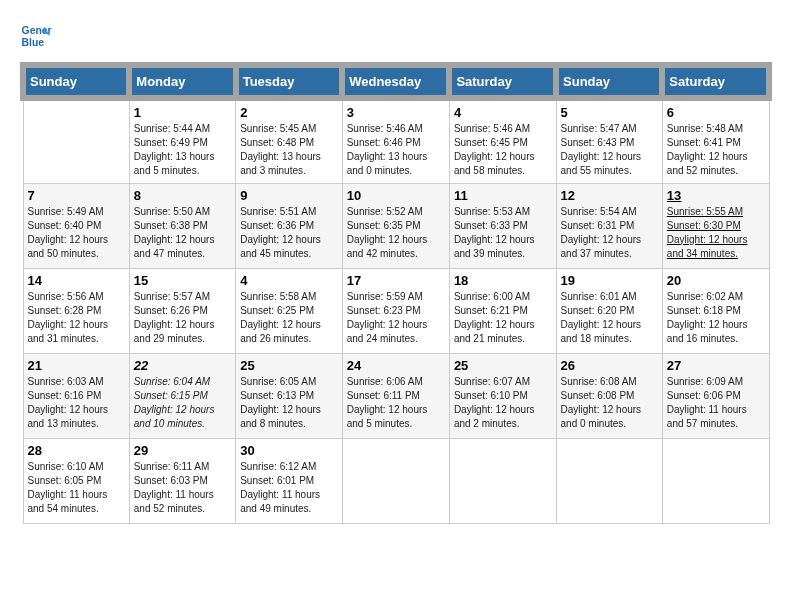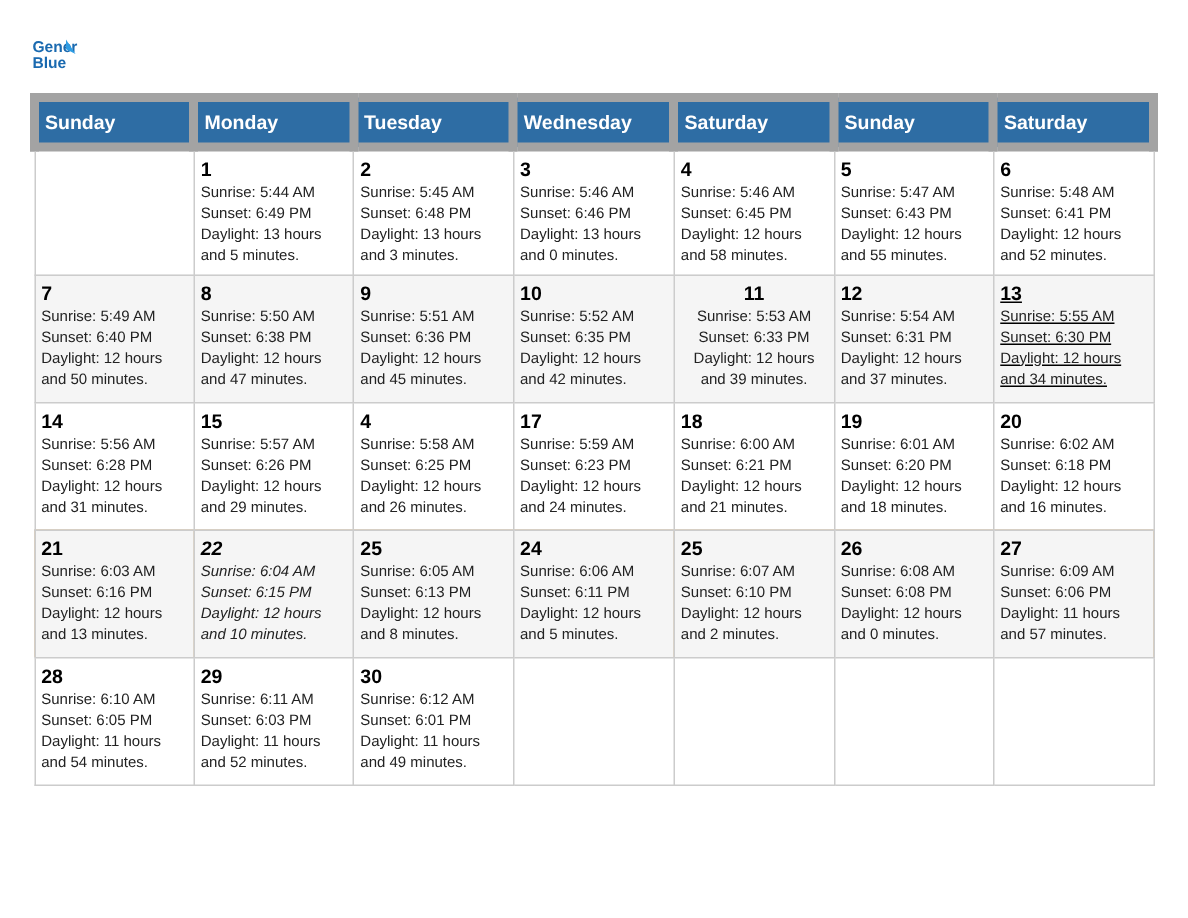--- a/index.html
+++ b/index.html
@@ -144,21 +144,21 @@
           <div class="cell-info">Sunrise: 5:50 AM<br>Sunset: 6:38 PM<br>Daylight: 12 hours and 47 minutes.</div>
         </td>
         <td style="background: rgb(245, 245, 245);">
           <span class="day-num">9</span>
           <div class="cell-info">Sunrise: 5:51 AM<br>Sunset: 6:36 PM<br>Daylight: 12 hours and 45 minutes.</div>
         </td>
         <td style="background: rgb(245, 245, 245); margin-left: 10px;">
           <span class="day-num">10</span>
           <div class="cell-info">Sunrise: 5:52 AM<br>Sunset: 6:35 PM<br>Daylight: 12 hours and 42 minutes.</div>
         </td>
-        <td style="background: rgb(245, 245, 245); text-align: center;">
+        <td style="background: rgb(245, 245, 245);">
           <span class="day-num">11</span>
           <div class="cell-info">Sunrise: 5:53 AM<br>Sunset: 6:33 PM<br>Daylight: 12 hours and 39 minutes.</div>
         </td>
         <td style="background: rgb(245, 245, 245);">
           <span class="day-num">12</span>
           <div class="cell-info">Sunrise: 5:54 AM<br>Sunset: 6:31 PM<br>Daylight: 12 hours and 37 minutes.</div>
         </td>
         <td style="background: rgb(245, 245, 245); text-decoration: underline;">
           <span class="day-num">13</span>
           <div class="cell-info">Sunrise: 5:55 AM<br>Sunset: 6:30 PM<br>Daylight: 12 hours and 34 minutes.</div>
@@ -187,21 +187,21 @@
         </td>
         <td>
           <span class="day-num">19</span>
           <div class="cell-info">Sunrise: 6:01 AM<br>Sunset: 6:20 PM<br>Daylight: 12 hours and 18 minutes.</div>
         </td>
         <td>
           <span class="day-num">20</span>
           <div class="cell-info">Sunrise: 6:02 AM<br>Sunset: 6:18 PM<br>Daylight: 12 hours and 16 minutes.</div>
         </td>
       </tr>
-      <tr style="background: #a16207;">
+      <tr style="background: #f0abfc;">
         <td style="background: rgb(245, 245, 245);">
           <span class="day-num">21</span>
           <div class="cell-info">Sunrise: 6:03 AM<br>Sunset: 6:16 PM<br>Daylight: 12 hours and 13 minutes.</div>
         </td>
         <td style="background: rgb(245, 245, 245); font-style: italic;">
           <span class="day-num">22</span>
           <div class="cell-info">Sunrise: 6:04 AM<br>Sunset: 6:15 PM<br>Daylight: 12 hours and 10 minutes.</div>
         </td>
         <td style="background: rgb(245, 245, 245);">
           <span class="day-num">25</span>

